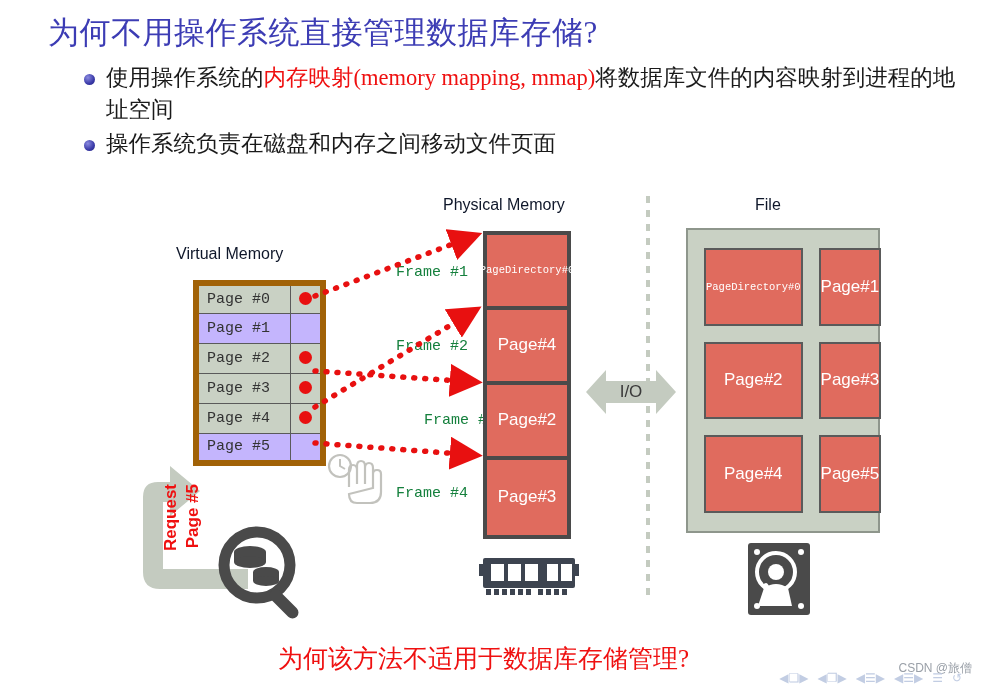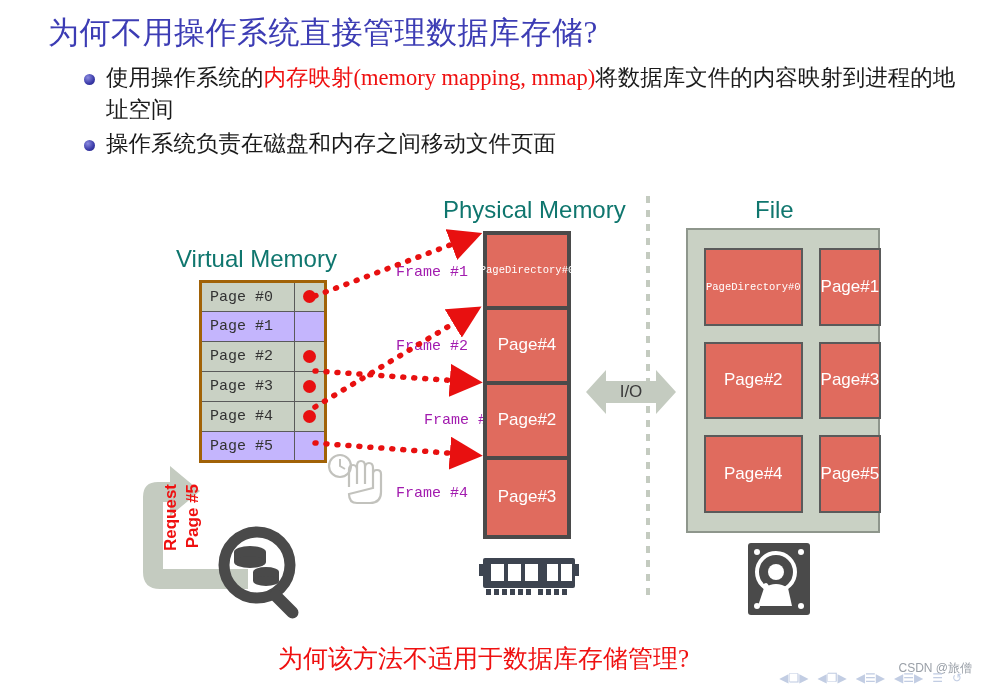--- a/index.html
+++ b/index.html
@@ -23,46 +23,46 @@
     margin-top:12px;margin-right:11px;flex:none;
   }
   .btext{
     font-family:"Liberation Serif",serif;font-size:22.5px;color:#1a1a1a;
     line-height:1.42;
   }
   .btext .hl{color:#ef1010;}
 
   
   .sec-head{
-    position:absolute;color:#0f766e;font-size:24px;white-space:nowrap;
+    position:absolute;color:#0f172a;font-size:16px;white-space:nowrap;
     font-family:"Liberation Sans",sans-serif;
   }
   #vm-head{left:176px;top:245px;}
   #pm-head{left:443px;top:196px;}
   #file-head{left:755px;top:196px;}
 
   
-  .vm-table{position:absolute;left:199px;top:280px;border:3px solid #a16207;
+  .vm-table{position:absolute;left:193px;top:280px;border:6px solid #a16207;
     border-collapse:collapse;}
   .vm-table td{
     border:1px solid #5a5a5a;height:30px;box-sizing:border-box;
     font-family:"Liberation Mono",monospace;font-size:15px;color:#333;
     padding:0 8px;
   }
   .vm-name{width:94px;white-space:nowrap;}
   .vm-flag{width:26px;text-align:center;padding:0;}
   .vm-row-on td{background:#c9d1c4;}
   .vm-row-off td{background:#c4b5fd;}
   .reddot{display:inline-block;width:13px;height:13px;border-radius:50%;
     background:#e81010;vertical-align:middle;}
 
   
   .frame-label{
     position:absolute;font-family:"Liberation Mono",monospace;font-size:15px;
-    color:#a21caf;white-space:nowrap;
+    color:#15803d;white-space:nowrap;
   }
 
   
   .pm-col{position:absolute;left:483px;top:231px;width:88px;
     border:4px solid #4a4a4a;box-sizing:border-box;background:#4a4a4a;}
   .pm-cell{
     background:#e06b5e;color:#fff;box-sizing:border-box;
     display:flex;align-items:center;justify-content:center;text-align:center;
     border-bottom:4px solid #4a4a4a;
   }

